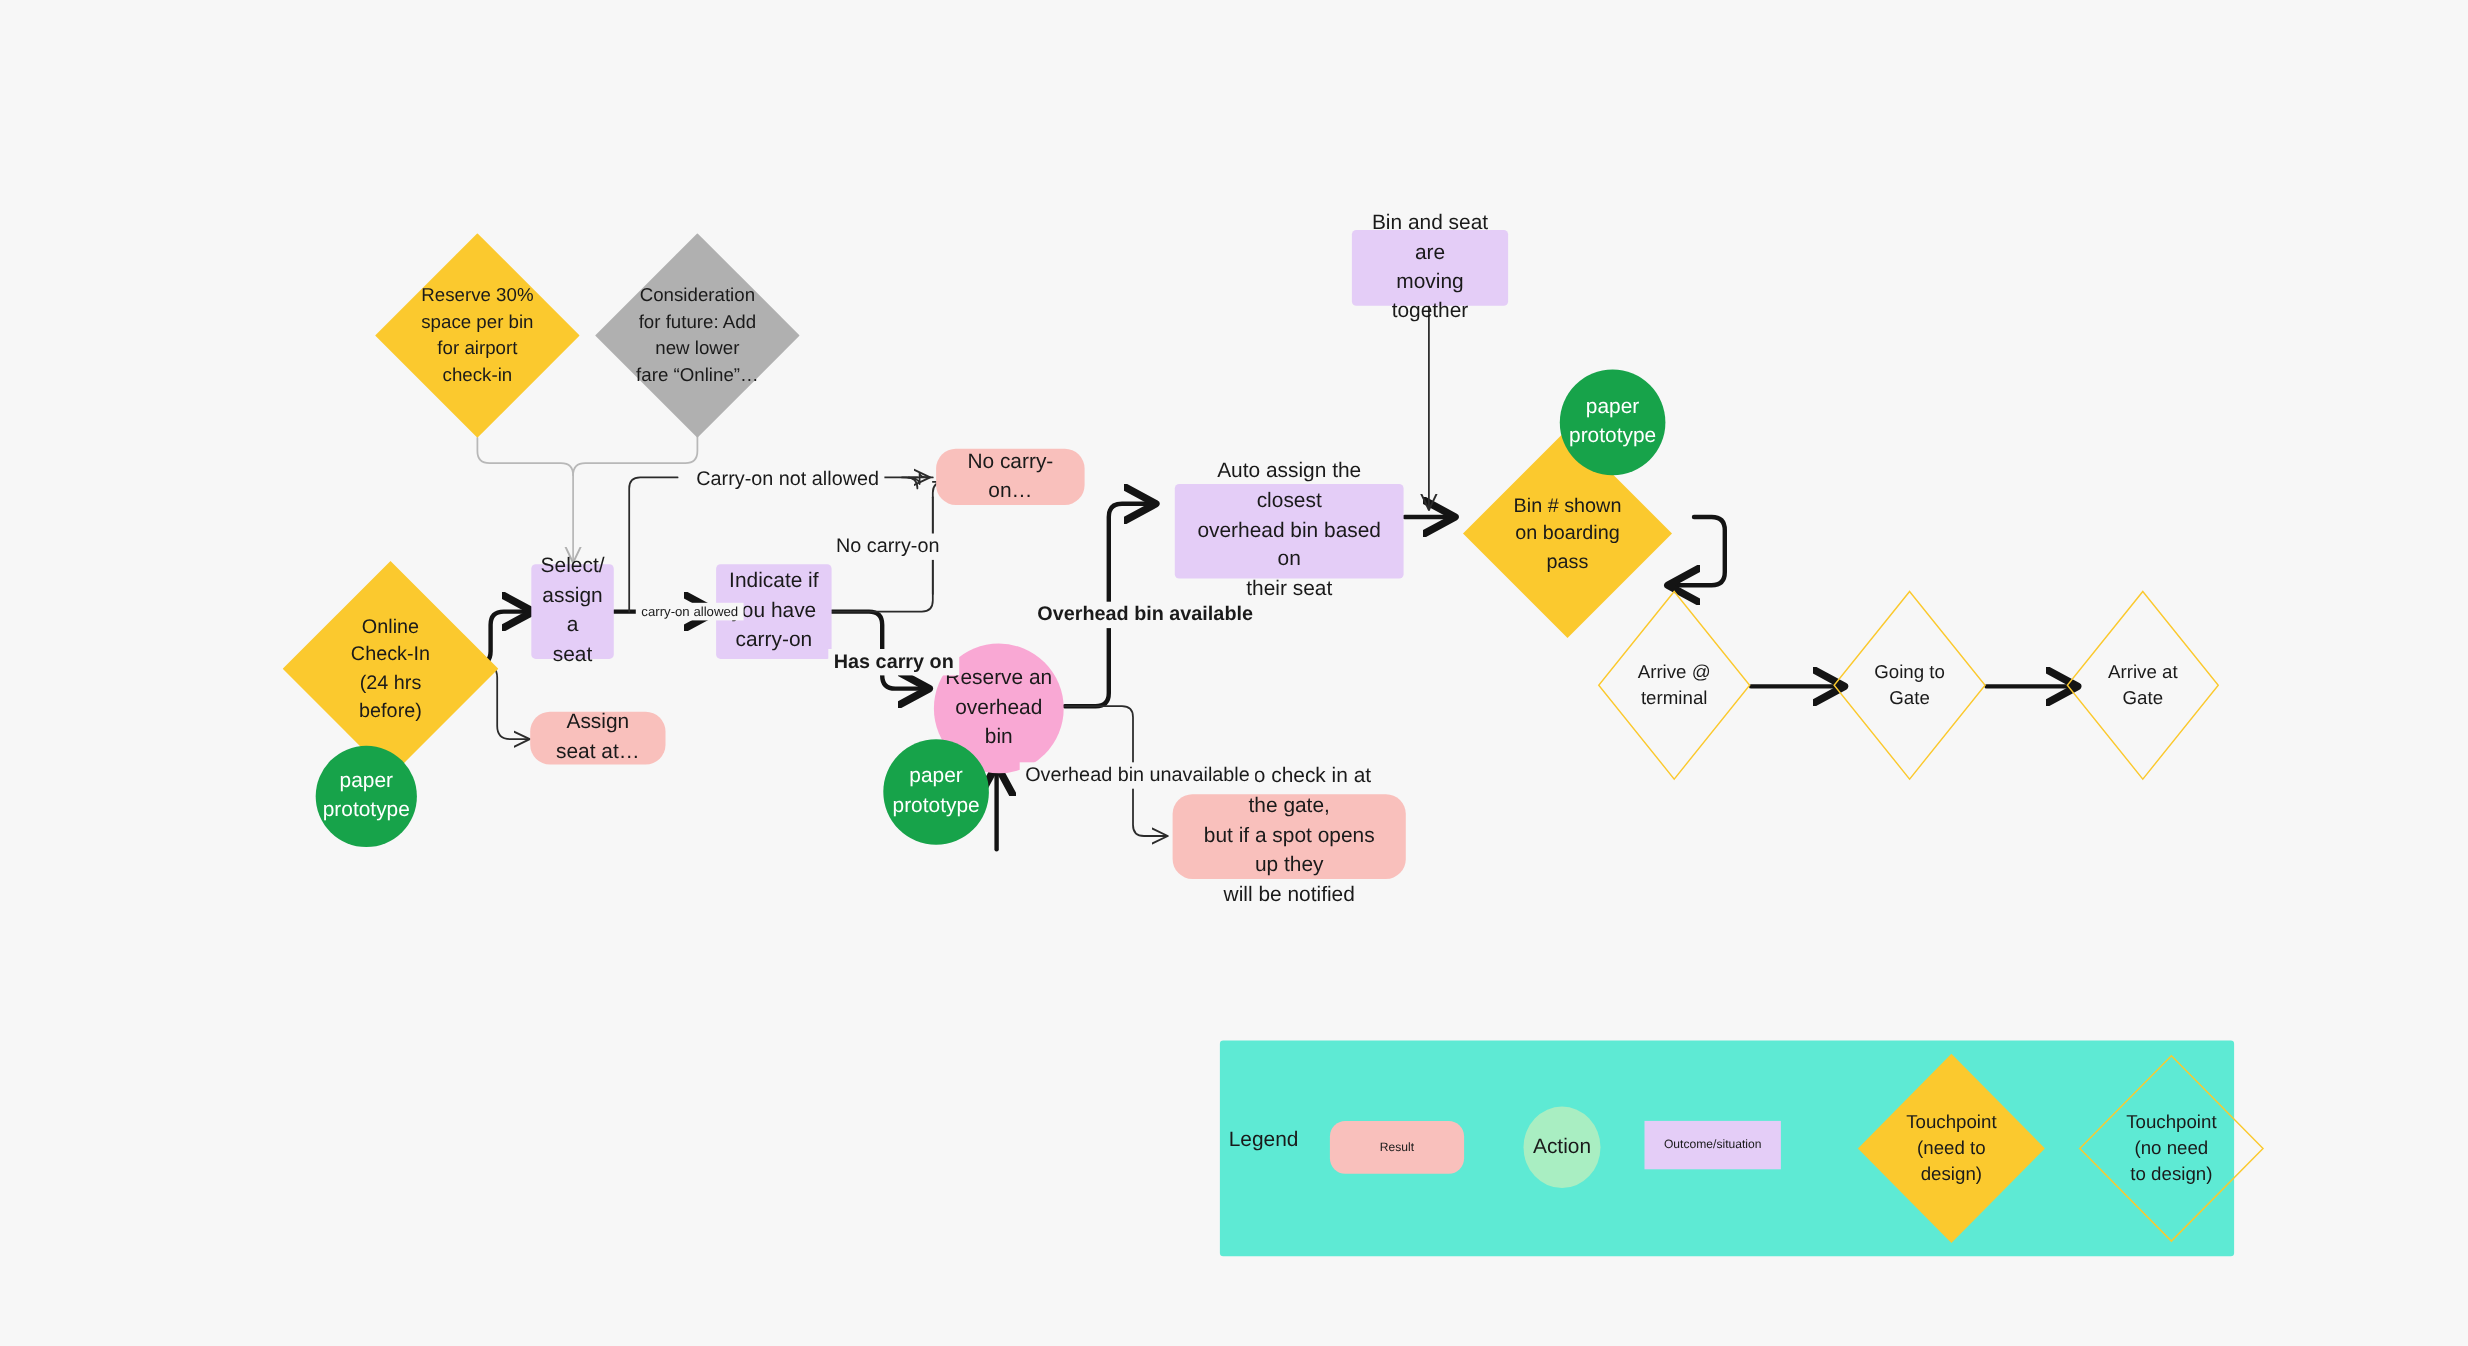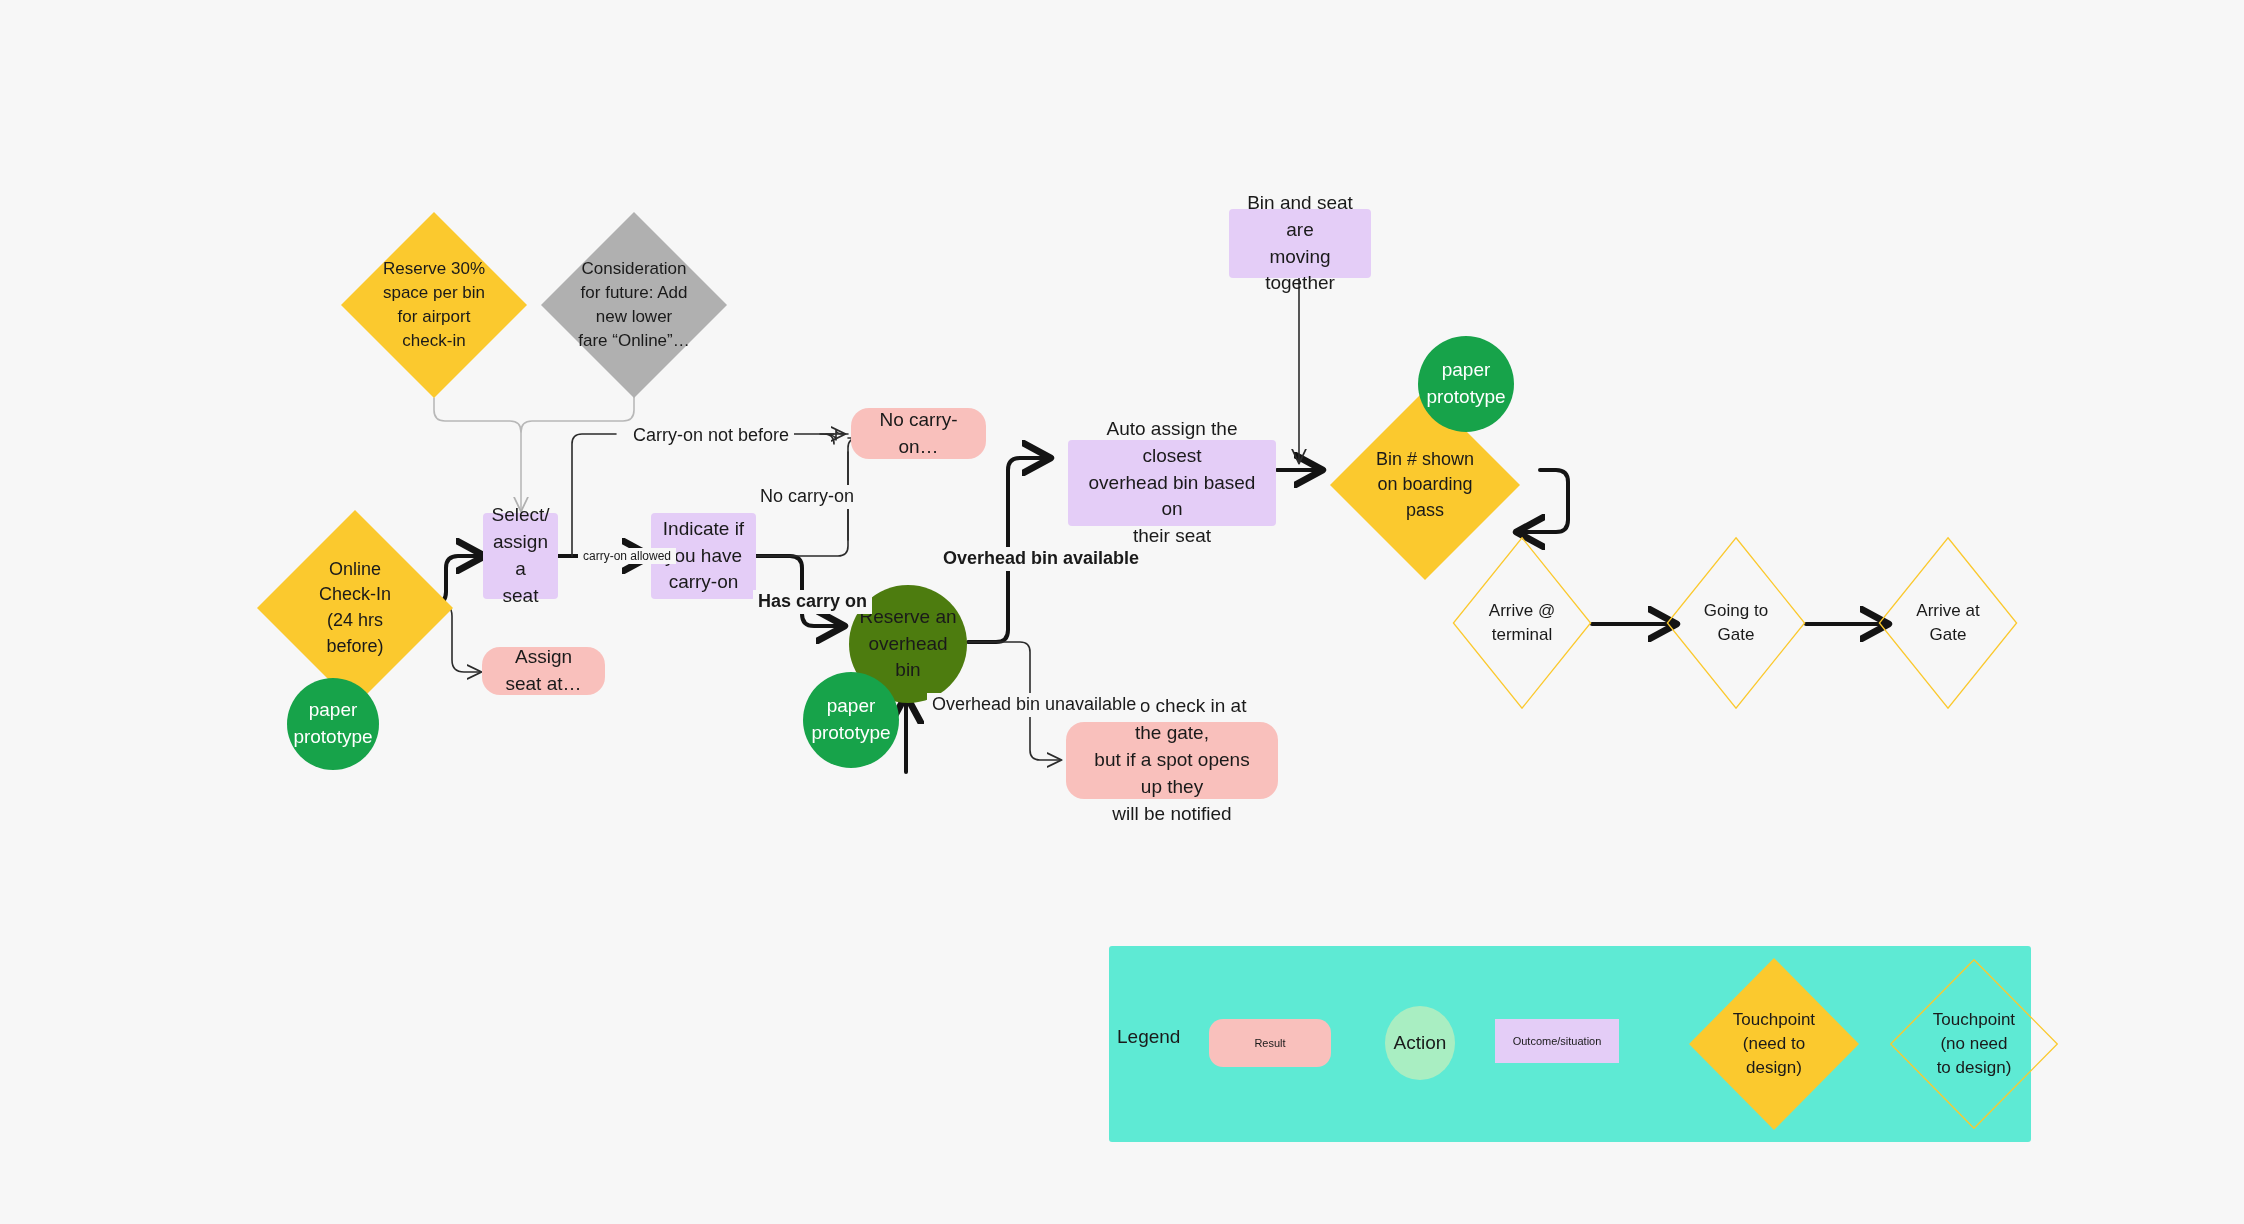--- a/index.html
+++ b/index.html
@@ -80,21 +80,21 @@
     align-items: center;
     justify-content: center;
     text-align: center;
     white-space: pre-line;
     line-height: 1.42;
     color: #1a1a1a;
   }
 
   
   .n-action {
-    background: #4d7c0f;
+    background: #f9a8d4;
     border-radius: 50%;
     font-size: 19px;
     justify-content: center;
   }
   .n-paper {
     background: #17a34a;
     border-radius: 50%;
     color: #ffffff;
     font-size: 19px;
     z-index: 6;
@@ -349,21 +349,21 @@
   </div>
 
   <div class="dia n-touch-out" style="left:1878px; top:536px; width:140px; height:174px;">
     <svg class="shape" viewBox="0 0 100 100" preserveAspectRatio="none">
       <polygon points="50,1 99,50 50,99 1,50" fill="none" stroke="#fbc92e" stroke-width="1.3" vector-effect="non-scaling-stroke"></polygon>
     </svg>
     <div class="lbl" style="font-size:17px;">Arrive at
 Gate</div>
   </div>
 
-  <div class="elabel" style="left:628px; top:424px;">Carry-on not before</div>
+  <div class="elabel" style="left:628px; top:424px;">Carry-on not allowed</div>
 
   <div class="elabel tiny" style="left:578px; top:548px;">carry-on allowed</div>
 
   <div class="elabel" style="left:755px; top:485px;">No carry-on</div>
 
   <div class="elabel bold" style="left:753px; top:590px;">Has carry on</div>
 
   <div class="elabel bold" style="left:938px; top:547px;">Overhead bin available</div>
 
   <div class="elabel" style="left:927px; top:693px;">Overhead bin unavailable</div>

